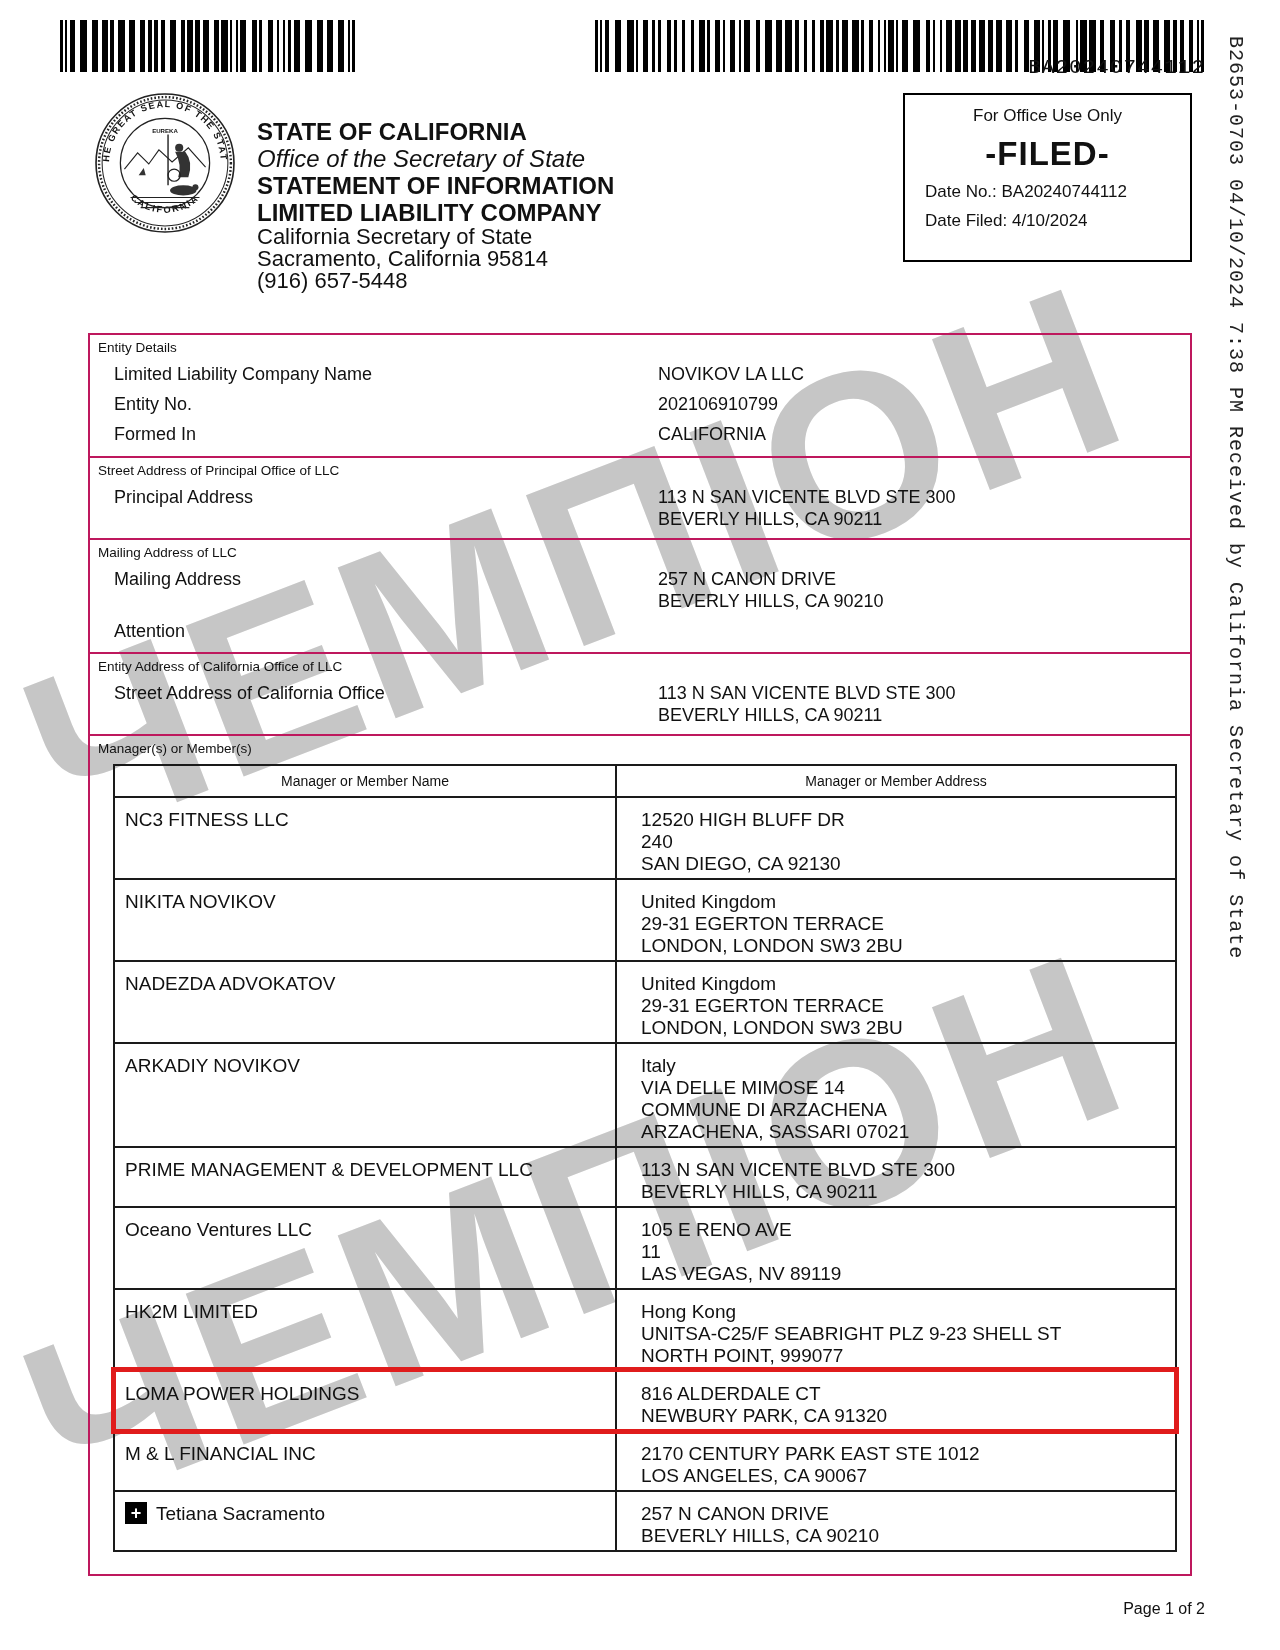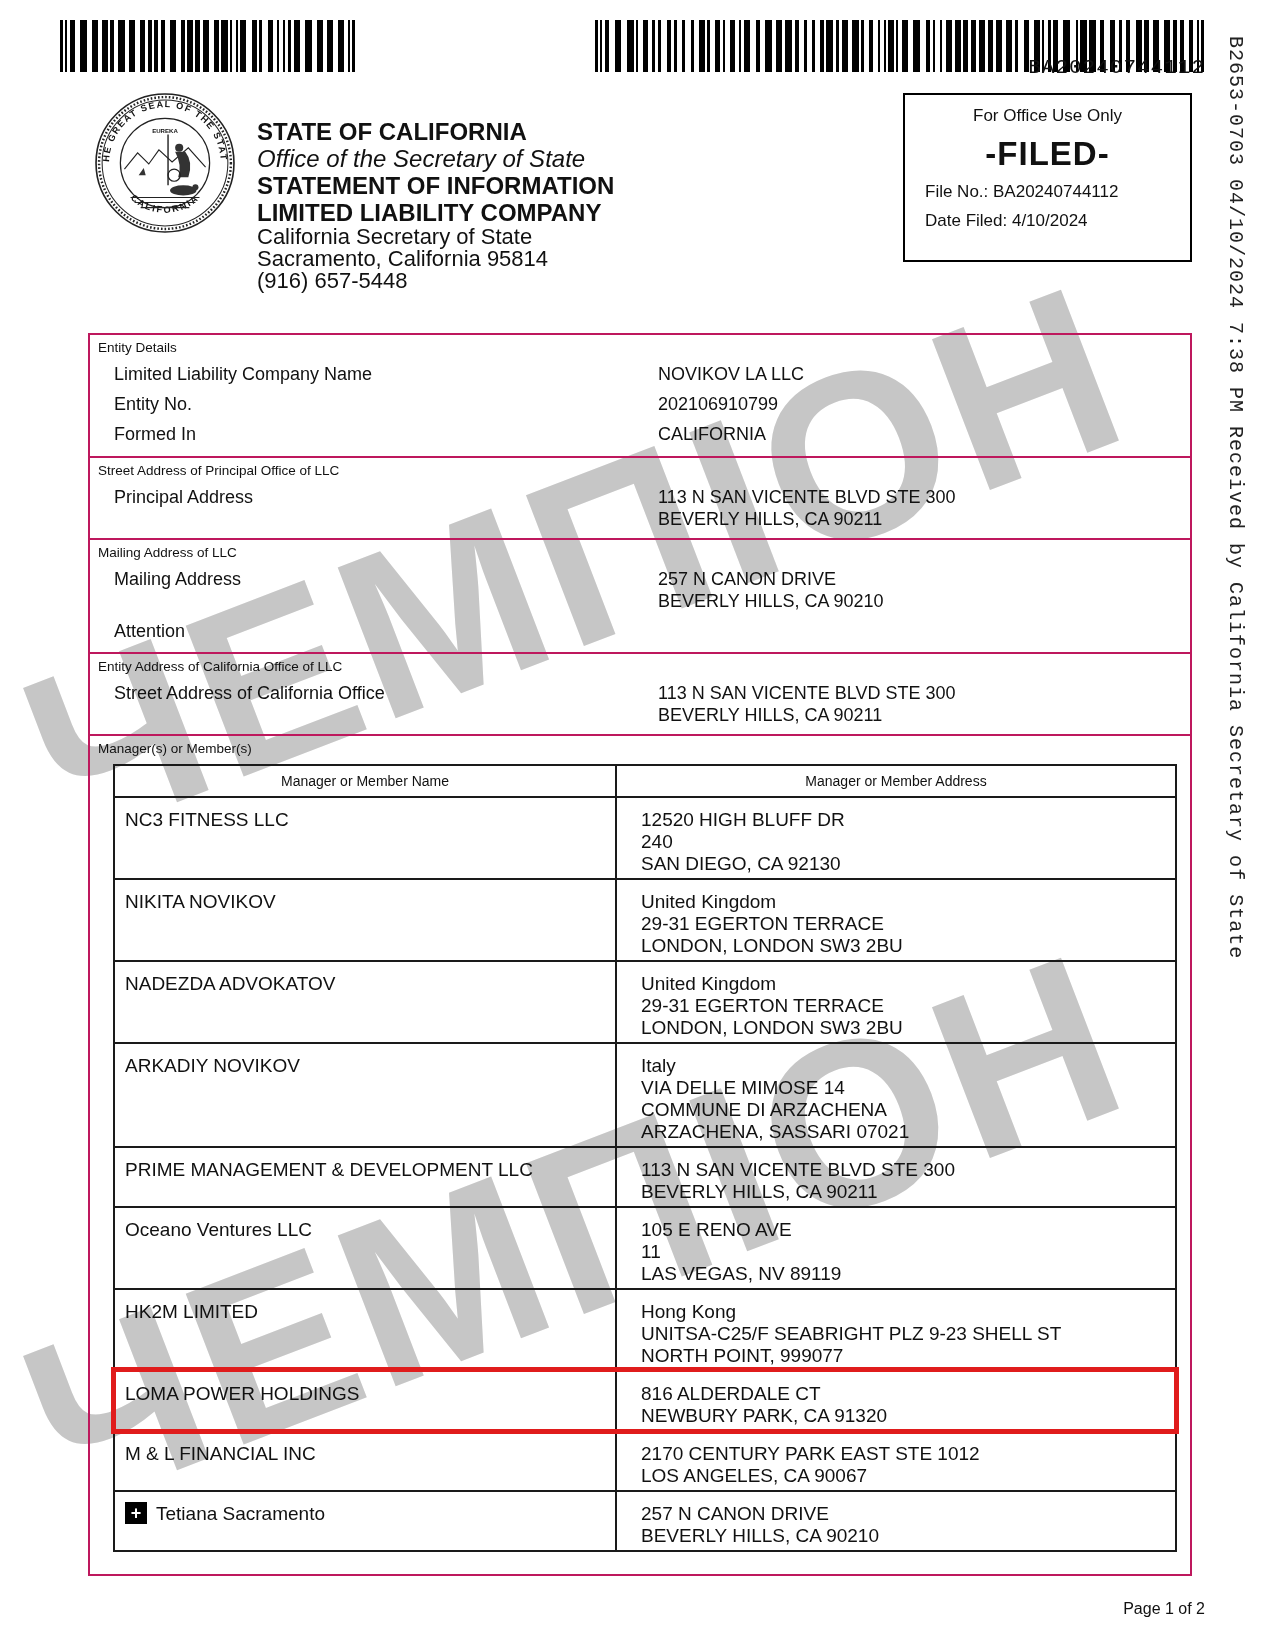--- a/index.html
+++ b/index.html
@@ -342,21 +342,21 @@
     <div class="big">STATEMENT OF INFORMATION</div>
     <div class="big">LIMITED LIABILITY COMPANY</div>
     <div class="small">California Secretary of State</div>
     <div class="small">Sacramento, California 95814</div>
     <div class="small">(916) 657-5448</div>
   </div>
 
   <div class="office-box">
     <div class="t">For Office Use Only</div>
     <div class="stamp">-FILED-</div>
-    <div class="ln">File No.: BA20240744112</div>
+    <div class="ln">Date No.: BA20240744112</div>
     <div class="ln">Date Filed: 4/10/2024</div>
   </div>
 
   <div class="secwrap">
 
     <div class="sec" id="sec-entity">
       <div class="sec-label">Entity Details</div>
       <div class="frow">
           <div class="flabel">Limited Liability Company Name</div>
           <div class="fvalue">NOVIKOV LA LLC</div>

